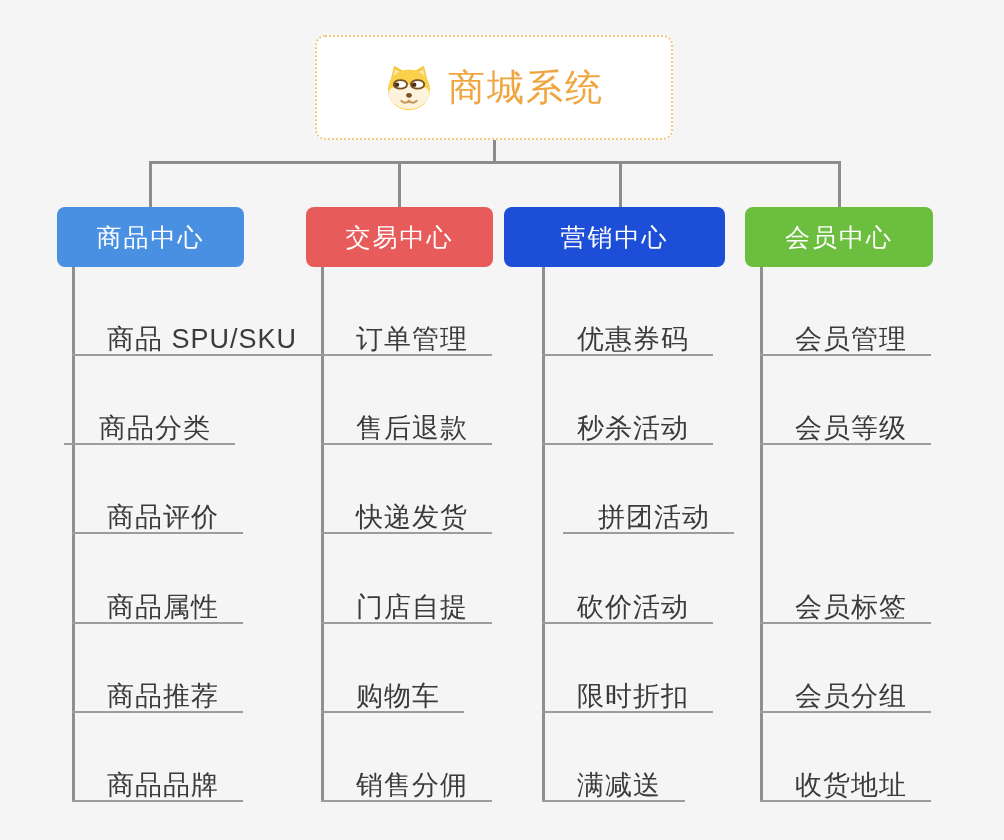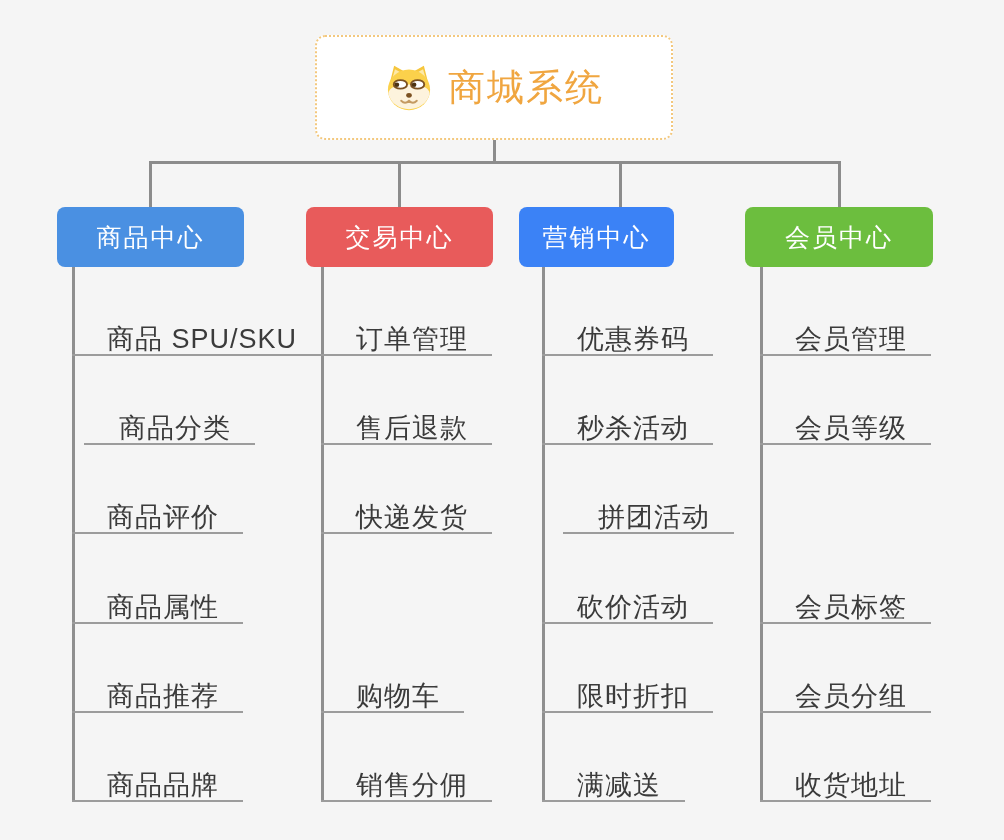--- a/index.html
+++ b/index.html
@@ -55,35 +55,36 @@
         <path d="M22,47 q5,5 10,0 q5,5 10,0" stroke="#c49a62" stroke-width="2.4" fill="none" stroke-linecap="round"></path>
       </svg>
     </span>
     <span class="root-title">商城系统</span>
   </div>
 
 <div class="line vline" style="left: 149px; top: 161px; height: 48px;"></div>
     <div class="branch" style="left: 57px; width: 187px; background: rgb(74, 144, 226);">商品中心</div>
     <div class="trunk" style="left: 72px; top: 267px; height: 535px;"></div>
     <div class="leaf" style="left: 72px; top: 315px;">商品 SPU/SKU</div>
-    <div class="leaf" style="left: 84px; top: 404px;">商品分类</div>
+    <div class="leaf" style="left: 64px; top: 404px;">商品分类</div>
     <div class="leaf" style="left: 72px; top: 493px;">商品评价</div>
     <div class="leaf" style="left: 72px; top: 583px;">商品属性</div>
     <div class="leaf" style="left: 72px; top: 672px;">商品推荐</div>
     <div class="leaf" style="left: 72px; top: 761px;">商品品牌</div>
     <div class="line vline" style="left: 398px; top: 161px; height: 48px;"></div>
     <div class="branch" style="left: 306px; width: 187px; background: rgb(232, 91, 91);">交易中心</div>
     <div class="trunk" style="left: 321px; top: 267px; height: 535px;"></div>
     <div class="leaf" style="left: 321px; top: 315px;">订单管理</div>
     <div class="leaf" style="left: 321px; top: 404px;">售后退款</div>
     <div class="leaf" style="left: 321px; top: 493px;">快递发货</div>
+    <div class="leaf" style="left: 321px; top: 583px;">门店自提</div>
     <div class="leaf" style="left: 321px; top: 672px;">购物车</div>
     <div class="leaf" style="left: 321px; top: 761px;">销售分佣</div>
     <div class="line vline" style="left: 619px; top: 161px; height: 48px;"></div>
-    <div class="branch" style="left: 519px; width: 155px; background: #3b82f6;">营销中心</div>
+    <div class="branch" style="left: 504px; width: 221px; background: #1d4ed8;">营销中心</div>
     <div class="trunk" style="left: 542px; top: 267px; height: 535px;"></div>
     <div class="leaf" style="left: 542px; top: 315px;">优惠券码</div>
     <div class="leaf" style="left: 542px; top: 404px;">秒杀活动</div>
     <div class="leaf" style="left: 563px; top: 493px;">拼团活动</div>
     <div class="leaf" style="left: 542px; top: 583px;">砍价活动</div>
     <div class="leaf" style="left: 542px; top: 672px; text-align: right;">限时折扣</div>
     <div class="leaf" style="left: 542px; top: 761px;">满减送</div>
     <div class="line vline" style="left: 837.5px; top: 161px; height: 48px;"></div>
     <div class="branch" style="left: 745px; width: 188px; background: rgb(108, 190, 62);">会员中心</div>
     <div class="trunk" style="left: 760px; top: 267px; height: 535px;"></div>

